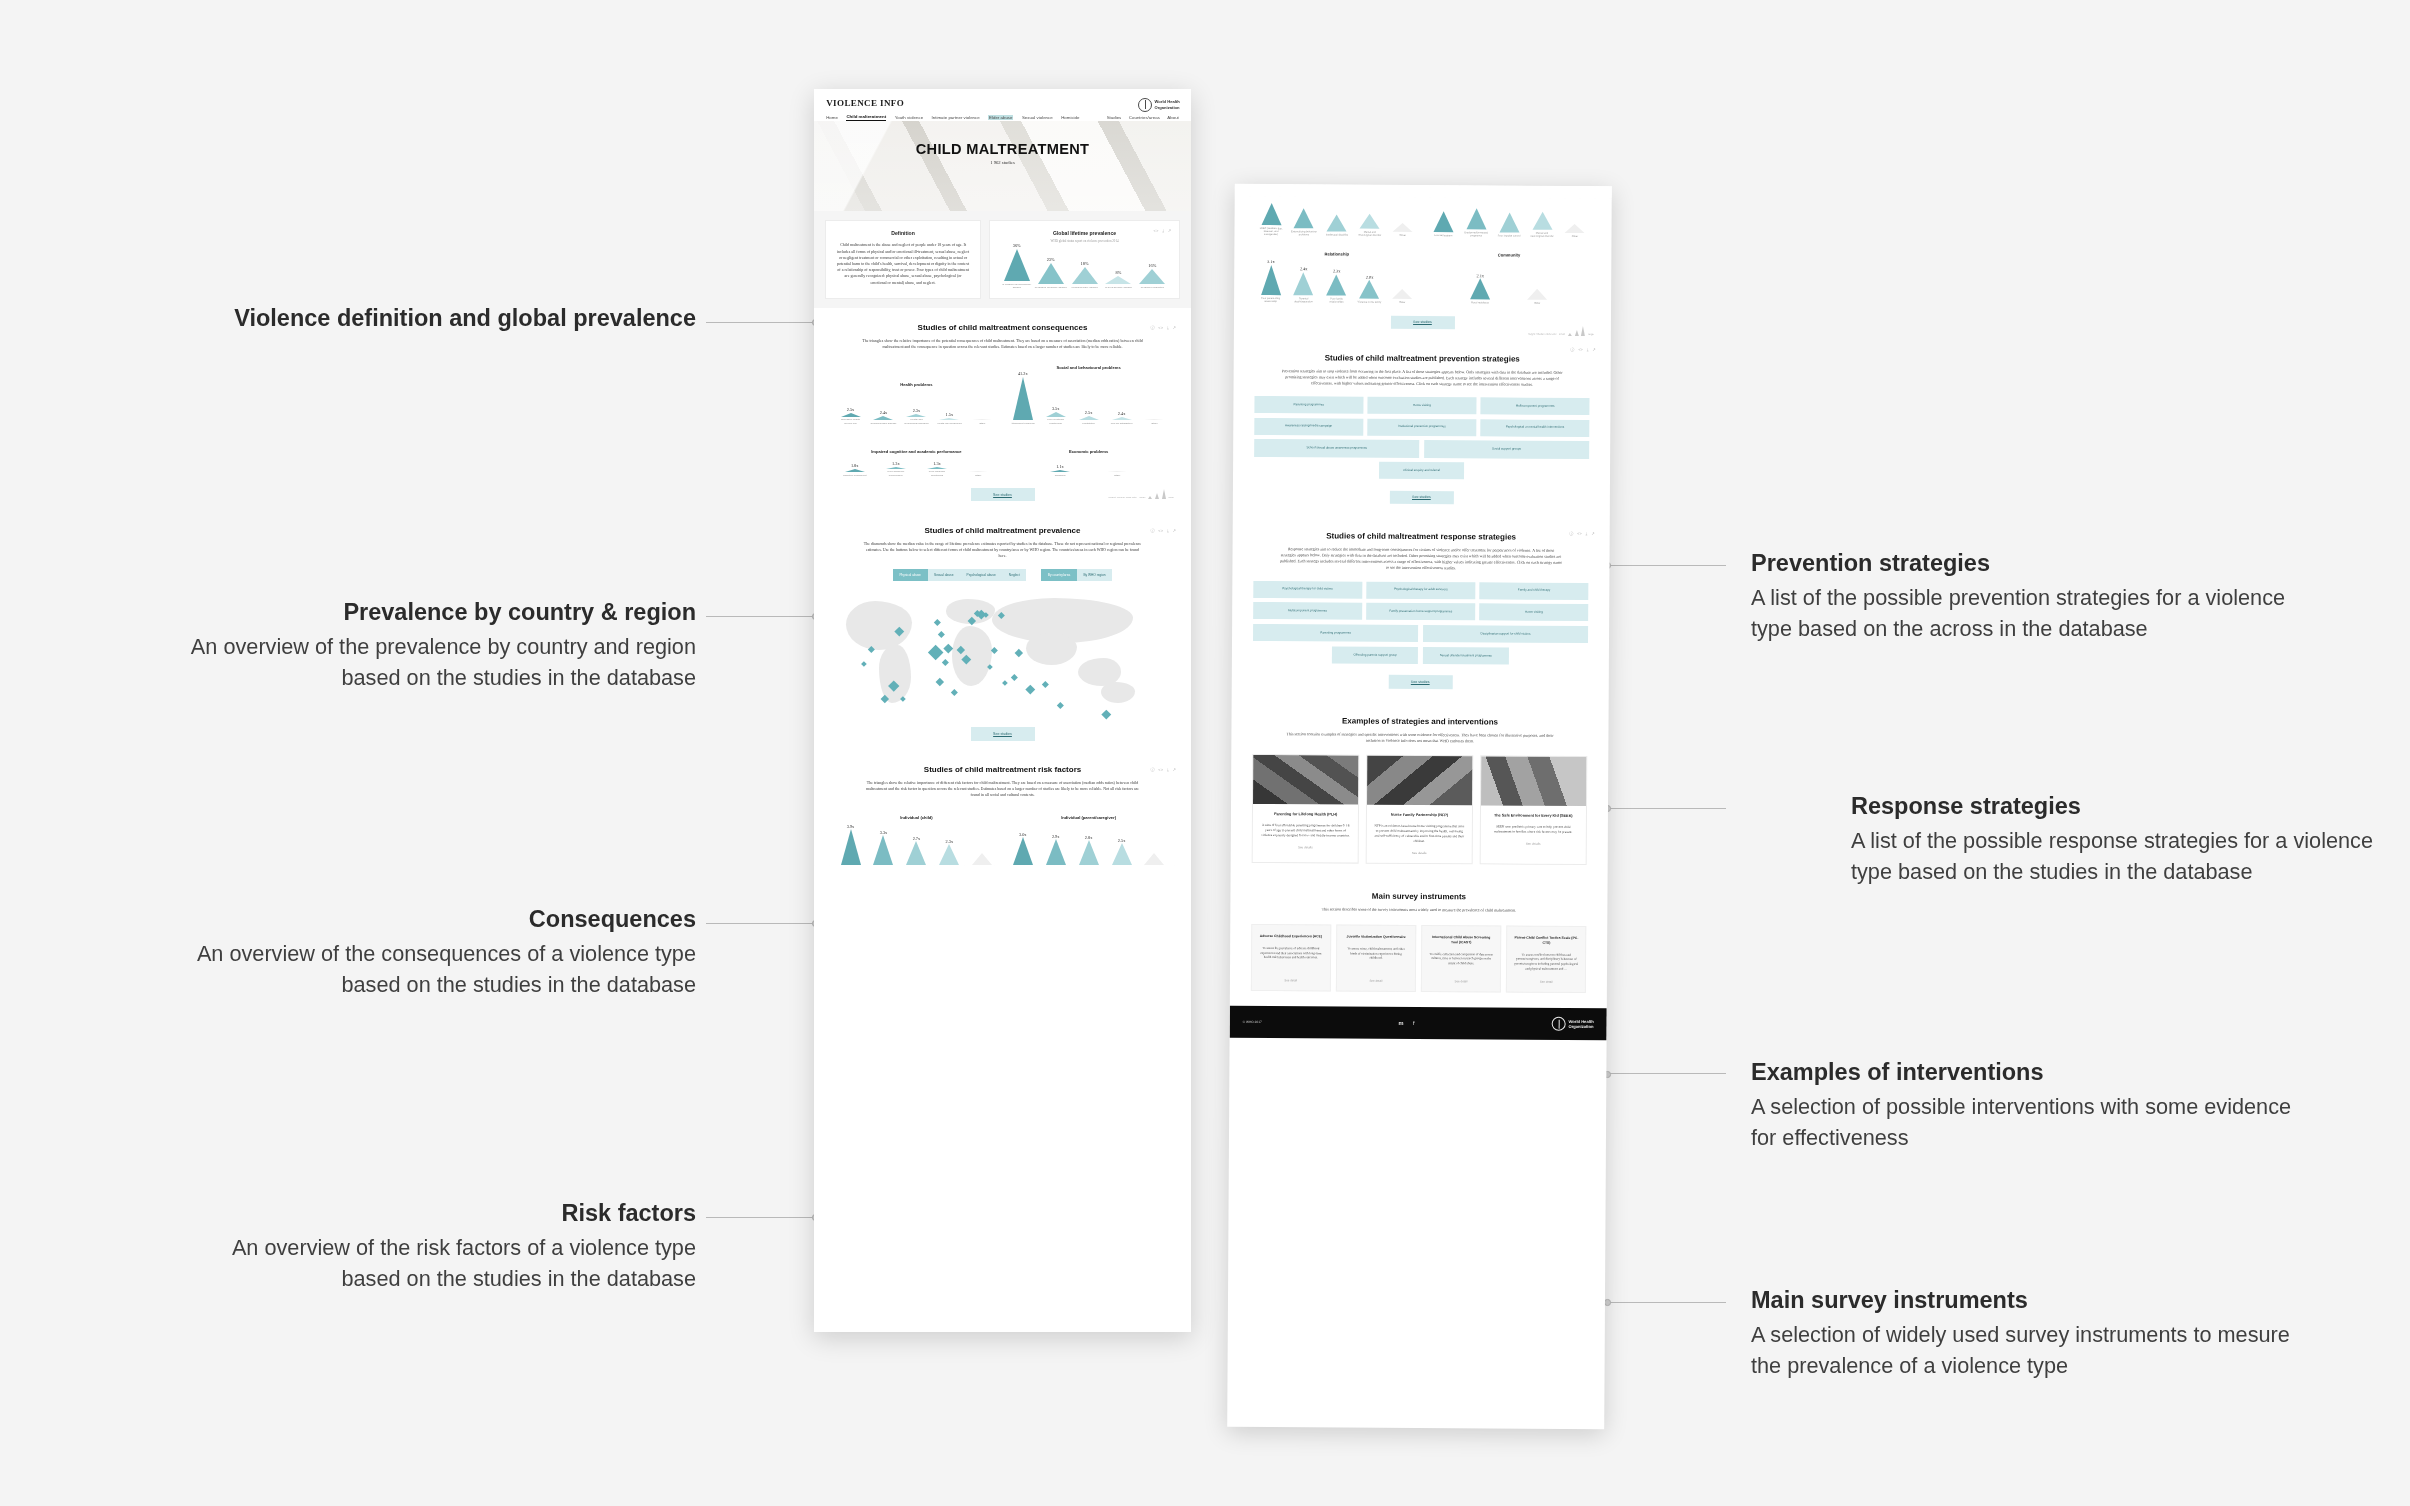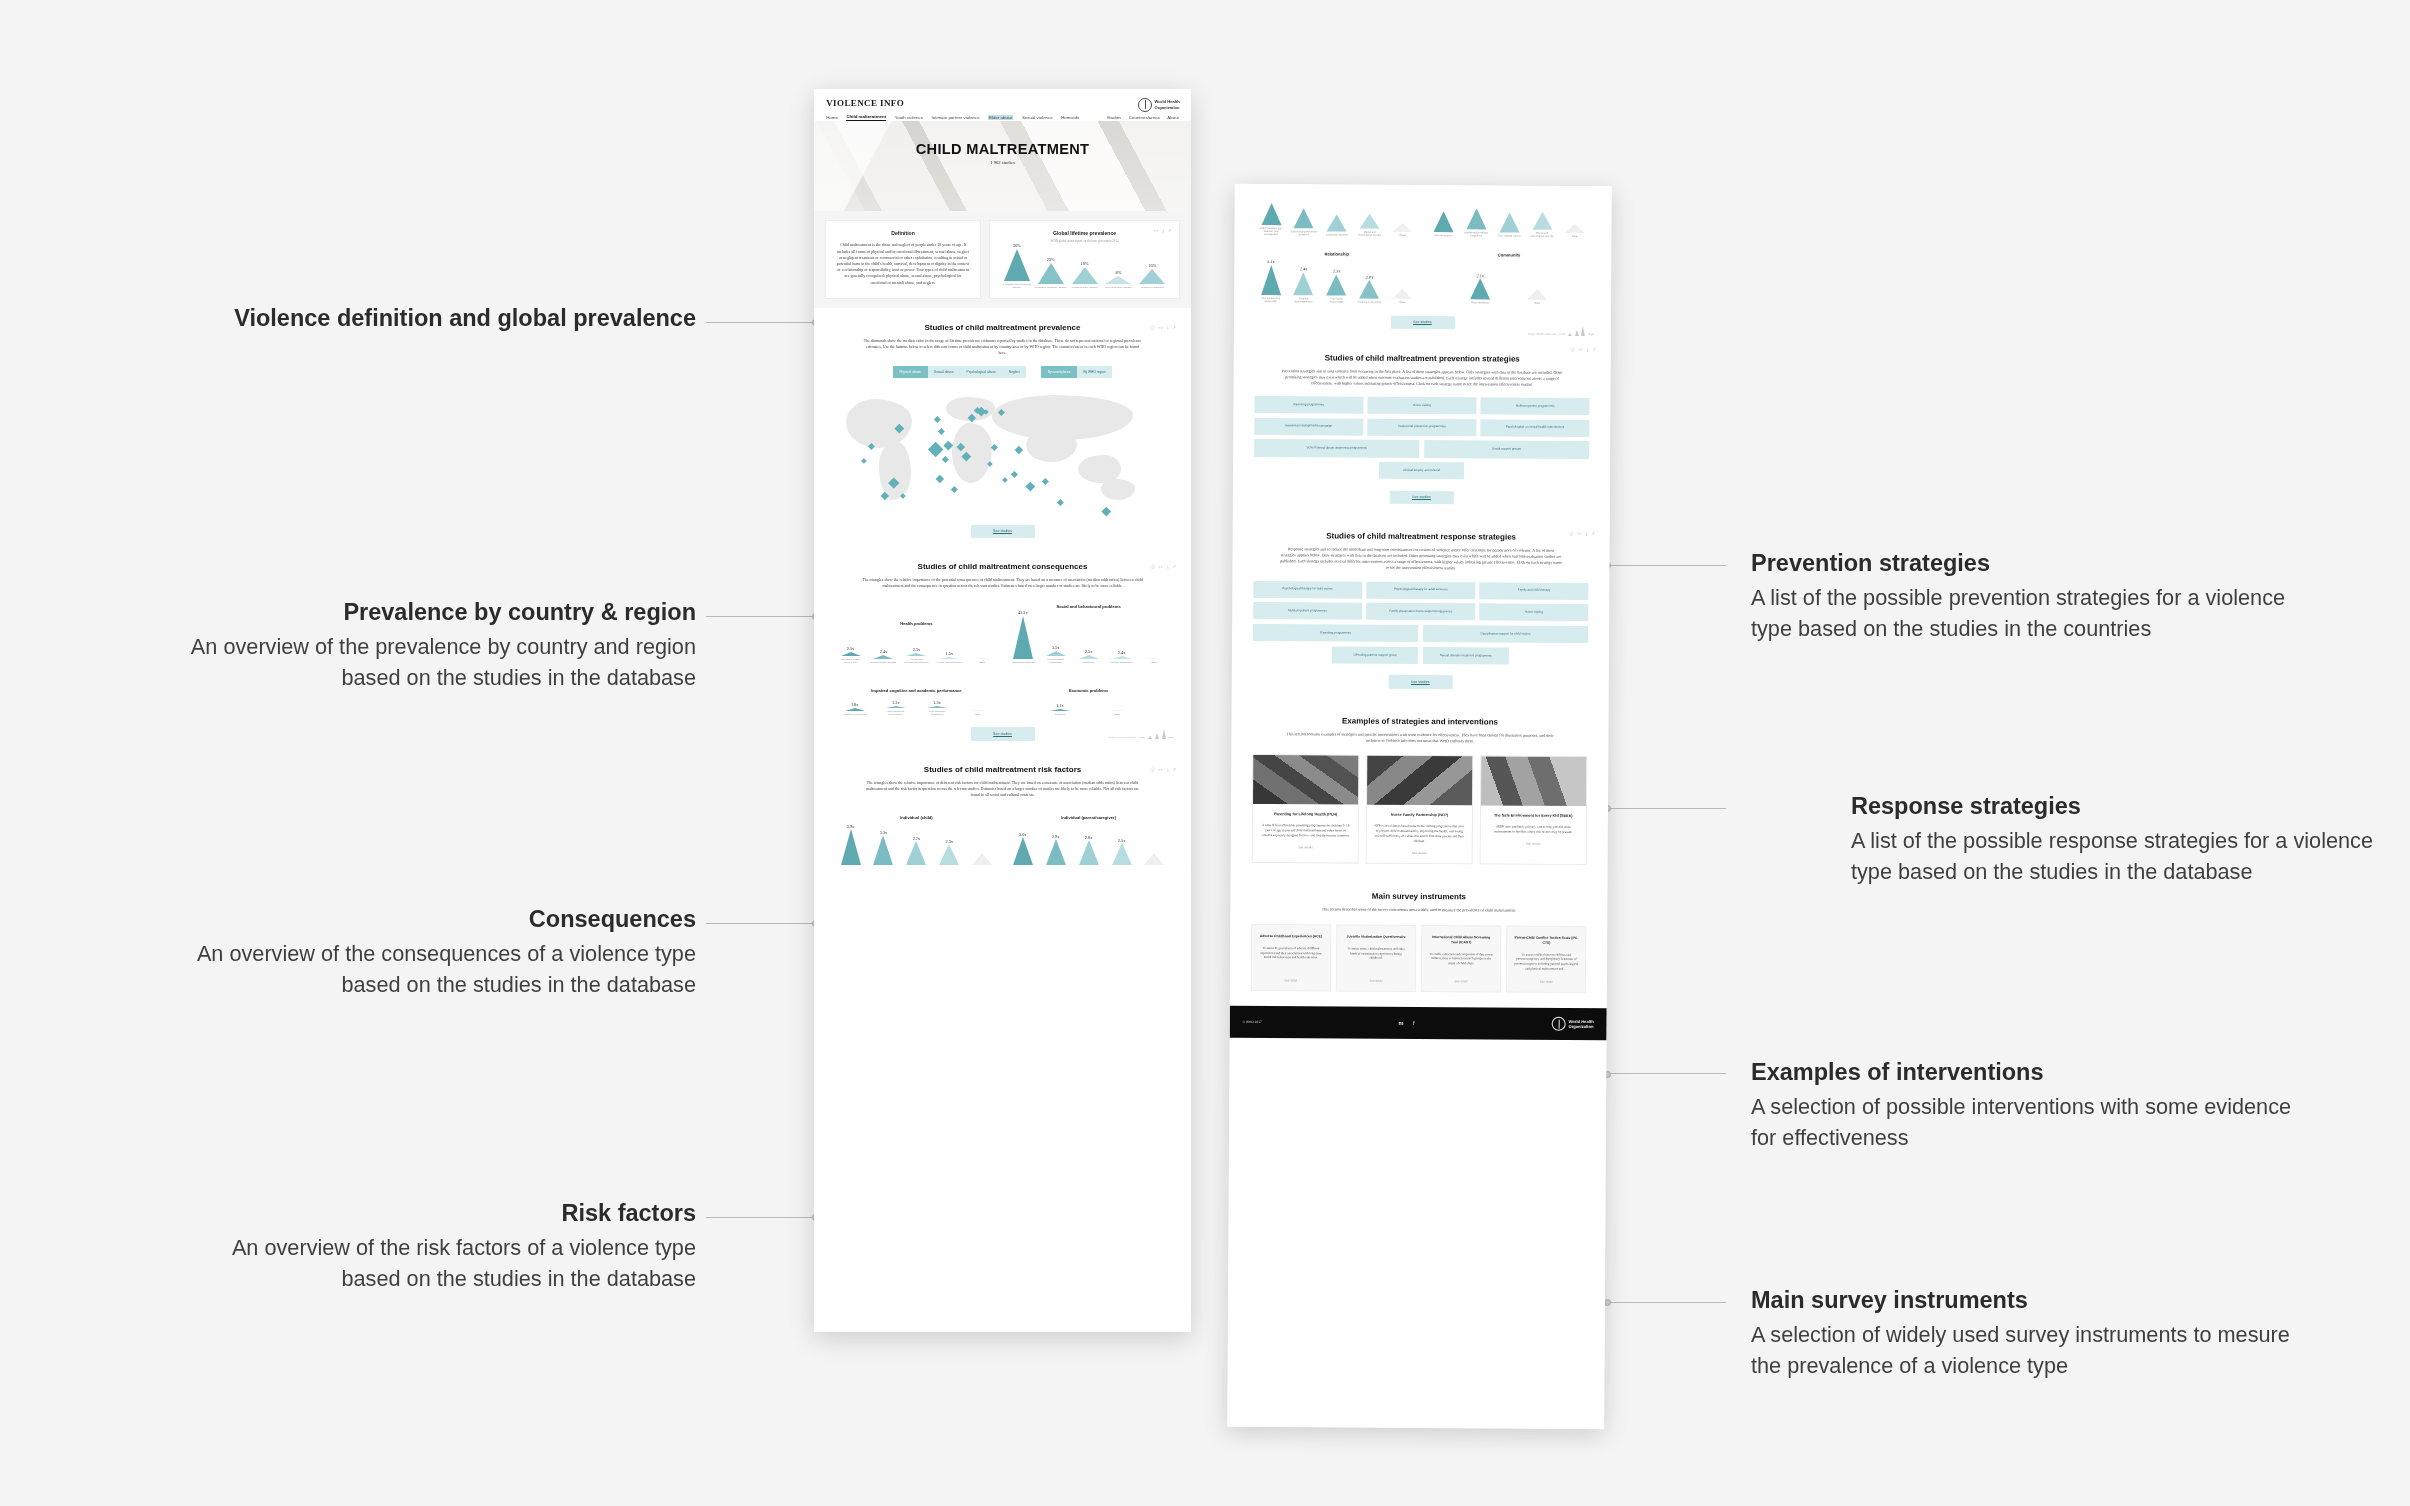--- a/index.html
+++ b/index.html
@@ -150,21 +150,21 @@
 
   <div class="anno left" style="left:169px;top:1198px;width:527px;">
     <div class="anno-title">Risk factors</div>
     <div class="anno-desc">An overview of the risk factors of a violence type based on the studies in the database</div>
   </div>
   <div class="leader" style="left:706px;top:1217px;width:108px;"></div>
   <div class="leader-dot" style="left:812px;top:1214px;"></div>
 
   <div class="anno right" style="left:1733px;top:548px;width:565px;">
     <div class="anno-title">Prevention strategies</div>
-    <div class="anno-desc">A list of the possible prevention strategies for a violence type based on the studies in the countries</div>
+    <div class="anno-desc">A list of the possible prevention strategies for a violence type based on the across in the database</div>
   </div>
   <div class="leader" style="left:1607px;top:565px;width:119px;"></div>
   <div class="leader-dot" style="left:1604px;top:562px;"></div>
 
   <div class="anno right" style="left:1833px;top:791px;width:565px;">
     <div class="anno-title">Response strategies</div>
     <div class="anno-desc">A list of the possible response strategies for a violence type based on the studies in the database</div>
   </div>
   <div class="leader" style="left:1607px;top:808px;width:119px;"></div>
   <div class="leader-dot" style="left:1604px;top:805px;"></div>
@@ -251,20 +251,147 @@
             <span class="tri-val">8%</span>
             <span class="tri" style="border-bottom:8.5px solid #c6e4e7;"></span>
             <span class="tri-lab">of boys sexually abused</span>
           </div>
           <div class="tri-item">
             <span class="tri-val">16%</span>
             <span class="tri" style="border-bottom:15px solid #9fd0d5;"></span>
             <span class="tri-lab">of children neglected</span>
           </div>
         </div>
+      </div>
+    </div>
+
+    <div class="sec">
+      <div class="icorow">
+        <span>ⓘ</span>
+        <span>&lt;&gt;</span>
+        <span>⤓</span>
+        <span>↗</span>
+      </div>
+      <h3>Studies of child maltreatment consequences</h3>
+      <p>The triangles show the relative importance of the potential consequences of child maltreatment. They are based on a measure of association (median odds ratios) between child maltreatment and the consequence in question across the relevant studies. Estimates based on a larger number of studies are likely to be more reliable.</p>
+
+      <div style="display:flex;gap:9.4px;margin-top:15px;align-items:flex-end;">
+        <div style="flex:1;">
+          <div style="text-align:center;font-size:4.1px;font-weight:bold;color:#1b1b1b;margin-bottom:22.6px;">Health problems</div>
+          <div class="tri-chart" style="height:15px;">
+            <div class="tri-item">
+                <span class="tri-val">2.5x</span>
+                <span class="tri" style="border-left-width:10.4px;border-right-width:10.4px;border-bottom:4.7px solid #5fa9b1;"></span>
+                <span class="tri-lab" style="width:26px;">Excessive health service use</span>
+              </div>
+            <div class="tri-item">
+                <span class="tri-val">2.4x</span>
+                <span class="tri" style="border-left-width:10.4px;border-right-width:10.4px;border-bottom:4.7px solid #7bbcc3;"></span>
+                <span class="tri-lab" style="width:26px;">Communicable disease</span>
+              </div>
+            <div class="tri-item">
+                <span class="tri-val">2.3x</span>
+                <span class="tri" style="border-left-width:10.4px;border-right-width:10.4px;border-bottom:3.8px solid #9fd0d5;"></span>
+                <span class="tri-lab" style="width:26px;">Mental and neurological disorders</span>
+              </div>
+            <div class="tri-item">
+                <span class="tri-val">1.5x</span>
+                <span class="tri" style="border-left-width:10.4px;border-right-width:10.4px;border-bottom:2.8px solid #c6e4e7;"></span>
+                <span class="tri-lab" style="width:26px;">Health risk behaviours</span>
+              </div>
+            <div class="tri-item">
+                <span class="tri-val"></span>
+                <span class="tri" style="border-left-width:10.4px;border-right-width:10.4px;border-bottom:1.9px solid #f0f0f0;"></span>
+                <span class="tri-lab" style="width:26px;">Other</span>
+              </div>
+          </div>
+        </div>
+        <div style="flex:1;">
+          <div style="text-align:center;font-size:4.1px;font-weight:bold;color:#1b1b1b;line-height:1.25;">Social and behavioural problems</div>
+          <div class="tri-chart" style="height:49px;margin-top:5.6px;">
+            <div class="tri-item">
+                <span class="tri-val">41.2x</span>
+                <span class="tri" style="border-left-width:10.4px;border-right-width:10.4px;border-bottom:43px solid #5fa9b1;"></span>
+                <span class="tri-lab" style="width:26px;">Attachment problems</span>
+              </div>
+            <div class="tri-item">
+                <span class="tri-val">3.5x</span>
+                <span class="tri" style="border-left-width:10.4px;border-right-width:10.4px;border-bottom:5.6px solid #9fd0d5;"></span>
+                <span class="tri-lab" style="width:26px;">Poor emotional functioning</span>
+              </div>
+            <div class="tri-item">
+                <span class="tri-val">2.5x</span>
+                <span class="tri" style="border-left-width:10.4px;border-right-width:10.4px;border-bottom:4.7px solid #b8dde1;"></span>
+                <span class="tri-lab" style="width:26px;">Prostitution</span>
+              </div>
+            <div class="tri-item">
+                <span class="tri-val">2.4x</span>
+                <span class="tri" style="border-left-width:10.4px;border-right-width:10.4px;border-bottom:3.8px solid #c6e4e7;"></span>
+                <span class="tri-lab" style="width:26px;">Low life satisfaction</span>
+              </div>
+            <div class="tri-item">
+                <span class="tri-val"></span>
+                <span class="tri" style="border-left-width:10.4px;border-right-width:10.4px;border-bottom:1.9px solid #f0f0f0;"></span>
+                <span class="tri-lab" style="width:26px;">Other</span>
+              </div>
+          </div>
+        </div>
+      </div>
+
+      <div style="display:flex;gap:9.4px;margin-top:24.5px;align-items:flex-end;">
+        <div style="flex:1;">
+          <div style="text-align:center;font-size:4.1px;font-weight:bold;color:#1b1b1b;line-height:1.25;margin-bottom:9.4px;">Impaired cognitive and academic performance</div>
+          <div class="tri-chart" style="height:13px;">
+            <div class="tri-item">
+                <span class="tri-val">1.8x</span>
+                <span class="tri" style="border-left-width:10.4px;border-right-width:10.4px;border-bottom:3.8px solid #5fa9b1;"></span>
+                <span class="tri-lab" style="width:24.5px;">Cognitive impairment</span>
+              </div>
+            <div class="tri-item">
+                <span class="tri-val">1.3x</span>
+                <span class="tri" style="border-left-width:10.4px;border-right-width:10.4px;border-bottom:2.8px solid #7bbcc3;"></span>
+                <span class="tri-lab" style="width:24.5px;">Poor academic performance</span>
+              </div>
+            <div class="tri-item">
+                <span class="tri-val">1.3x</span>
+                <span class="tri" style="border-left-width:10.4px;border-right-width:10.4px;border-bottom:2.8px solid #7bbcc3;"></span>
+                <span class="tri-lab" style="width:24.5px;">Poor language functioning</span>
+              </div>
+            <div class="tri-item">
+                <span class="tri-val"></span>
+                <span class="tri" style="border-left-width:10.4px;border-right-width:10.4px;border-bottom:1.9px solid #f0f0f0;"></span>
+                <span class="tri-lab" style="width:24.5px;">Other</span>
+              </div>
+          </div>
+        </div>
+        <div style="flex:1;">
+          <div style="text-align:center;font-size:4.1px;font-weight:bold;color:#1b1b1b;line-height:1.25;margin-bottom:9.4px;">Economic problems</div>
+          <div class="tri-chart" style="height:13px;justify-content:center;">
+            <div class="tri-item" style="width:34%;">
+                <span class="tri-val">1.1x</span>
+                <span class="tri" style="border-left-width:10.4px;border-right-width:10.4px;border-bottom:2.8px solid #5fa9b1;"></span>
+                <span class="tri-lab" style="width:24.5px;">Gambling</span>
+              </div>
+            <div class="tri-item" style="width:34%;">
+                <span class="tri-val"></span>
+                <span class="tri" style="border-left-width:10.4px;border-right-width:10.4px;border-bottom:1.9px solid #f0f0f0;"></span>
+                <span class="tri-lab" style="width:24.5px;">Other</span>
+              </div>
+          </div>
+        </div>
+      </div>
+
+      <div class="seebtn">See studies</div>
+      <div class="legend">
+        <span>height: Median odds ratio</span>
+        <span>small</span>
+        <span class="t"></span>
+        <span class="t m"></span>
+        <span class="t l"></span>
+        <span>large</span>
       </div>
     </div>
 
     <div class="sec">
       <div class="icorow">
         <span>ⓘ</span>
         <span>&lt;&gt;</span>
         <span>⤓</span>
         <span>↗</span>
       </div>
@@ -320,147 +447,20 @@
         <div class="dia" style="left:202px;top:90px;width:4.7px;height:4.7px;"></div>
         <div class="dia" style="left:134px;top:19px;width:4.7px;height:4.7px;"></div>
         <div class="dia" style="left:158px;top:21px;width:4.7px;height:4.7px;"></div>
         <div class="dia" style="left:217px;top:111px;width:4.7px;height:4.7px;"></div>
         <div class="dia" style="left:262px;top:119px;width:6.6px;height:6.6px;"></div>
       </div>
 
       <div class="seebtn">See studies</div>
     </div>
 
-    <div class="sec">
-      <div class="icorow">
-        <span>ⓘ</span>
-        <span>&lt;&gt;</span>
-        <span>⤓</span>
-        <span>↗</span>
-      </div>
-      <h3>Studies of child maltreatment consequences</h3>
-      <p>The triangles show the relative importance of the potential consequences of child maltreatment. They are based on a measure of association (median odds ratios) between child maltreatment and the consequence in question across the relevant studies. Estimates based on a larger number of studies are likely to be more reliable.</p>
-
-      <div style="display:flex;gap:9.4px;margin-top:15px;align-items:flex-end;">
-        <div style="flex:1;">
-          <div style="text-align:center;font-size:4.1px;font-weight:bold;color:#1b1b1b;margin-bottom:22.6px;">Health problems</div>
-          <div class="tri-chart" style="height:15px;">
-            <div class="tri-item">
-                <span class="tri-val">2.5x</span>
-                <span class="tri" style="border-left-width:10.4px;border-right-width:10.4px;border-bottom:4.7px solid #5fa9b1;"></span>
-                <span class="tri-lab" style="width:26px;">Excessive health service use</span>
-              </div>
-            <div class="tri-item">
-                <span class="tri-val">2.4x</span>
-                <span class="tri" style="border-left-width:10.4px;border-right-width:10.4px;border-bottom:4.7px solid #7bbcc3;"></span>
-                <span class="tri-lab" style="width:26px;">Communicable disease</span>
-              </div>
-            <div class="tri-item">
-                <span class="tri-val">2.3x</span>
-                <span class="tri" style="border-left-width:10.4px;border-right-width:10.4px;border-bottom:3.8px solid #9fd0d5;"></span>
-                <span class="tri-lab" style="width:26px;">Mental and neurological disorders</span>
-              </div>
-            <div class="tri-item">
-                <span class="tri-val">1.5x</span>
-                <span class="tri" style="border-left-width:10.4px;border-right-width:10.4px;border-bottom:2.8px solid #c6e4e7;"></span>
-                <span class="tri-lab" style="width:26px;">Health risk behaviours</span>
-              </div>
-            <div class="tri-item">
-                <span class="tri-val"></span>
-                <span class="tri" style="border-left-width:10.4px;border-right-width:10.4px;border-bottom:1.9px solid #f0f0f0;"></span>
-                <span class="tri-lab" style="width:26px;">Other</span>
-              </div>
-          </div>
-        </div>
-        <div style="flex:1;">
-          <div style="text-align:center;font-size:4.1px;font-weight:bold;color:#1b1b1b;line-height:1.25;">Social and behavioural problems</div>
-          <div class="tri-chart" style="height:49px;margin-top:5.6px;">
-            <div class="tri-item">
-                <span class="tri-val">41.2x</span>
-                <span class="tri" style="border-left-width:10.4px;border-right-width:10.4px;border-bottom:43px solid #5fa9b1;"></span>
-                <span class="tri-lab" style="width:26px;">Attachment problems</span>
-              </div>
-            <div class="tri-item">
-                <span class="tri-val">3.5x</span>
-                <span class="tri" style="border-left-width:10.4px;border-right-width:10.4px;border-bottom:5.6px solid #9fd0d5;"></span>
-                <span class="tri-lab" style="width:26px;">Poor emotional functioning</span>
-              </div>
-            <div class="tri-item">
-                <span class="tri-val">2.5x</span>
-                <span class="tri" style="border-left-width:10.4px;border-right-width:10.4px;border-bottom:4.7px solid #b8dde1;"></span>
-                <span class="tri-lab" style="width:26px;">Prostitution</span>
-              </div>
-            <div class="tri-item">
-                <span class="tri-val">2.4x</span>
-                <span class="tri" style="border-left-width:10.4px;border-right-width:10.4px;border-bottom:3.8px solid #c6e4e7;"></span>
-                <span class="tri-lab" style="width:26px;">Low life satisfaction</span>
-              </div>
-            <div class="tri-item">
-                <span class="tri-val"></span>
-                <span class="tri" style="border-left-width:10.4px;border-right-width:10.4px;border-bottom:1.9px solid #f0f0f0;"></span>
-                <span class="tri-lab" style="width:26px;">Other</span>
-              </div>
-          </div>
-        </div>
-      </div>
-
-      <div style="display:flex;gap:9.4px;margin-top:24.5px;align-items:flex-end;">
-        <div style="flex:1;">
-          <div style="text-align:center;font-size:4.1px;font-weight:bold;color:#1b1b1b;line-height:1.25;margin-bottom:9.4px;">Impaired cognitive and academic performance</div>
-          <div class="tri-chart" style="height:13px;">
-            <div class="tri-item">
-                <span class="tri-val">1.8x</span>
-                <span class="tri" style="border-left-width:10.4px;border-right-width:10.4px;border-bottom:3.8px solid #5fa9b1;"></span>
-                <span class="tri-lab" style="width:24.5px;">Cognitive impairment</span>
-              </div>
-            <div class="tri-item">
-                <span class="tri-val">1.3x</span>
-                <span class="tri" style="border-left-width:10.4px;border-right-width:10.4px;border-bottom:2.8px solid #7bbcc3;"></span>
-                <span class="tri-lab" style="width:24.5px;">Poor academic performance</span>
-              </div>
-            <div class="tri-item">
-                <span class="tri-val">1.3x</span>
-                <span class="tri" style="border-left-width:10.4px;border-right-width:10.4px;border-bottom:2.8px solid #7bbcc3;"></span>
-                <span class="tri-lab" style="width:24.5px;">Poor language functioning</span>
-              </div>
-            <div class="tri-item">
-                <span class="tri-val"></span>
-                <span class="tri" style="border-left-width:10.4px;border-right-width:10.4px;border-bottom:1.9px solid #f0f0f0;"></span>
-                <span class="tri-lab" style="width:24.5px;">Other</span>
-              </div>
-          </div>
-        </div>
-        <div style="flex:1;">
-          <div style="text-align:center;font-size:4.1px;font-weight:bold;color:#1b1b1b;line-height:1.25;margin-bottom:9.4px;">Economic problems</div>
-          <div class="tri-chart" style="height:13px;justify-content:center;">
-            <div class="tri-item" style="width:34%;">
-                <span class="tri-val">1.1x</span>
-                <span class="tri" style="border-left-width:10.4px;border-right-width:10.4px;border-bottom:2.8px solid #5fa9b1;"></span>
-                <span class="tri-lab" style="width:24.5px;">Gambling</span>
-              </div>
-            <div class="tri-item" style="width:34%;">
-                <span class="tri-val"></span>
-                <span class="tri" style="border-left-width:10.4px;border-right-width:10.4px;border-bottom:1.9px solid #f0f0f0;"></span>
-                <span class="tri-lab" style="width:24.5px;">Other</span>
-              </div>
-          </div>
-        </div>
-      </div>
-
-      <div class="seebtn">See studies</div>
-      <div class="legend">
-        <span>height: Median odds ratio</span>
-        <span>small</span>
-        <span class="t"></span>
-        <span class="t m"></span>
-        <span class="t l"></span>
-        <span>large</span>
-      </div>
-    </div>
-
     <div class="sec" style="padding-bottom:0;">
       <div class="icorow">
         <span>ⓘ</span>
         <span>&lt;&gt;</span>
         <span>⤓</span>
         <span>↗</span>
       </div>
       <h3>Studies of child maltreatment risk factors</h3>
       <p>The triangles show the relative importance of different risk factors for child maltreatment. They are based on a measure of association (median odds ratios) between child maltreatment and the risk factor in question across the relevant studies. Estimates based on a larger number of studies are likely to be more reliable. Not all risk factors are found in all social and cultural contexts.</p>
 

